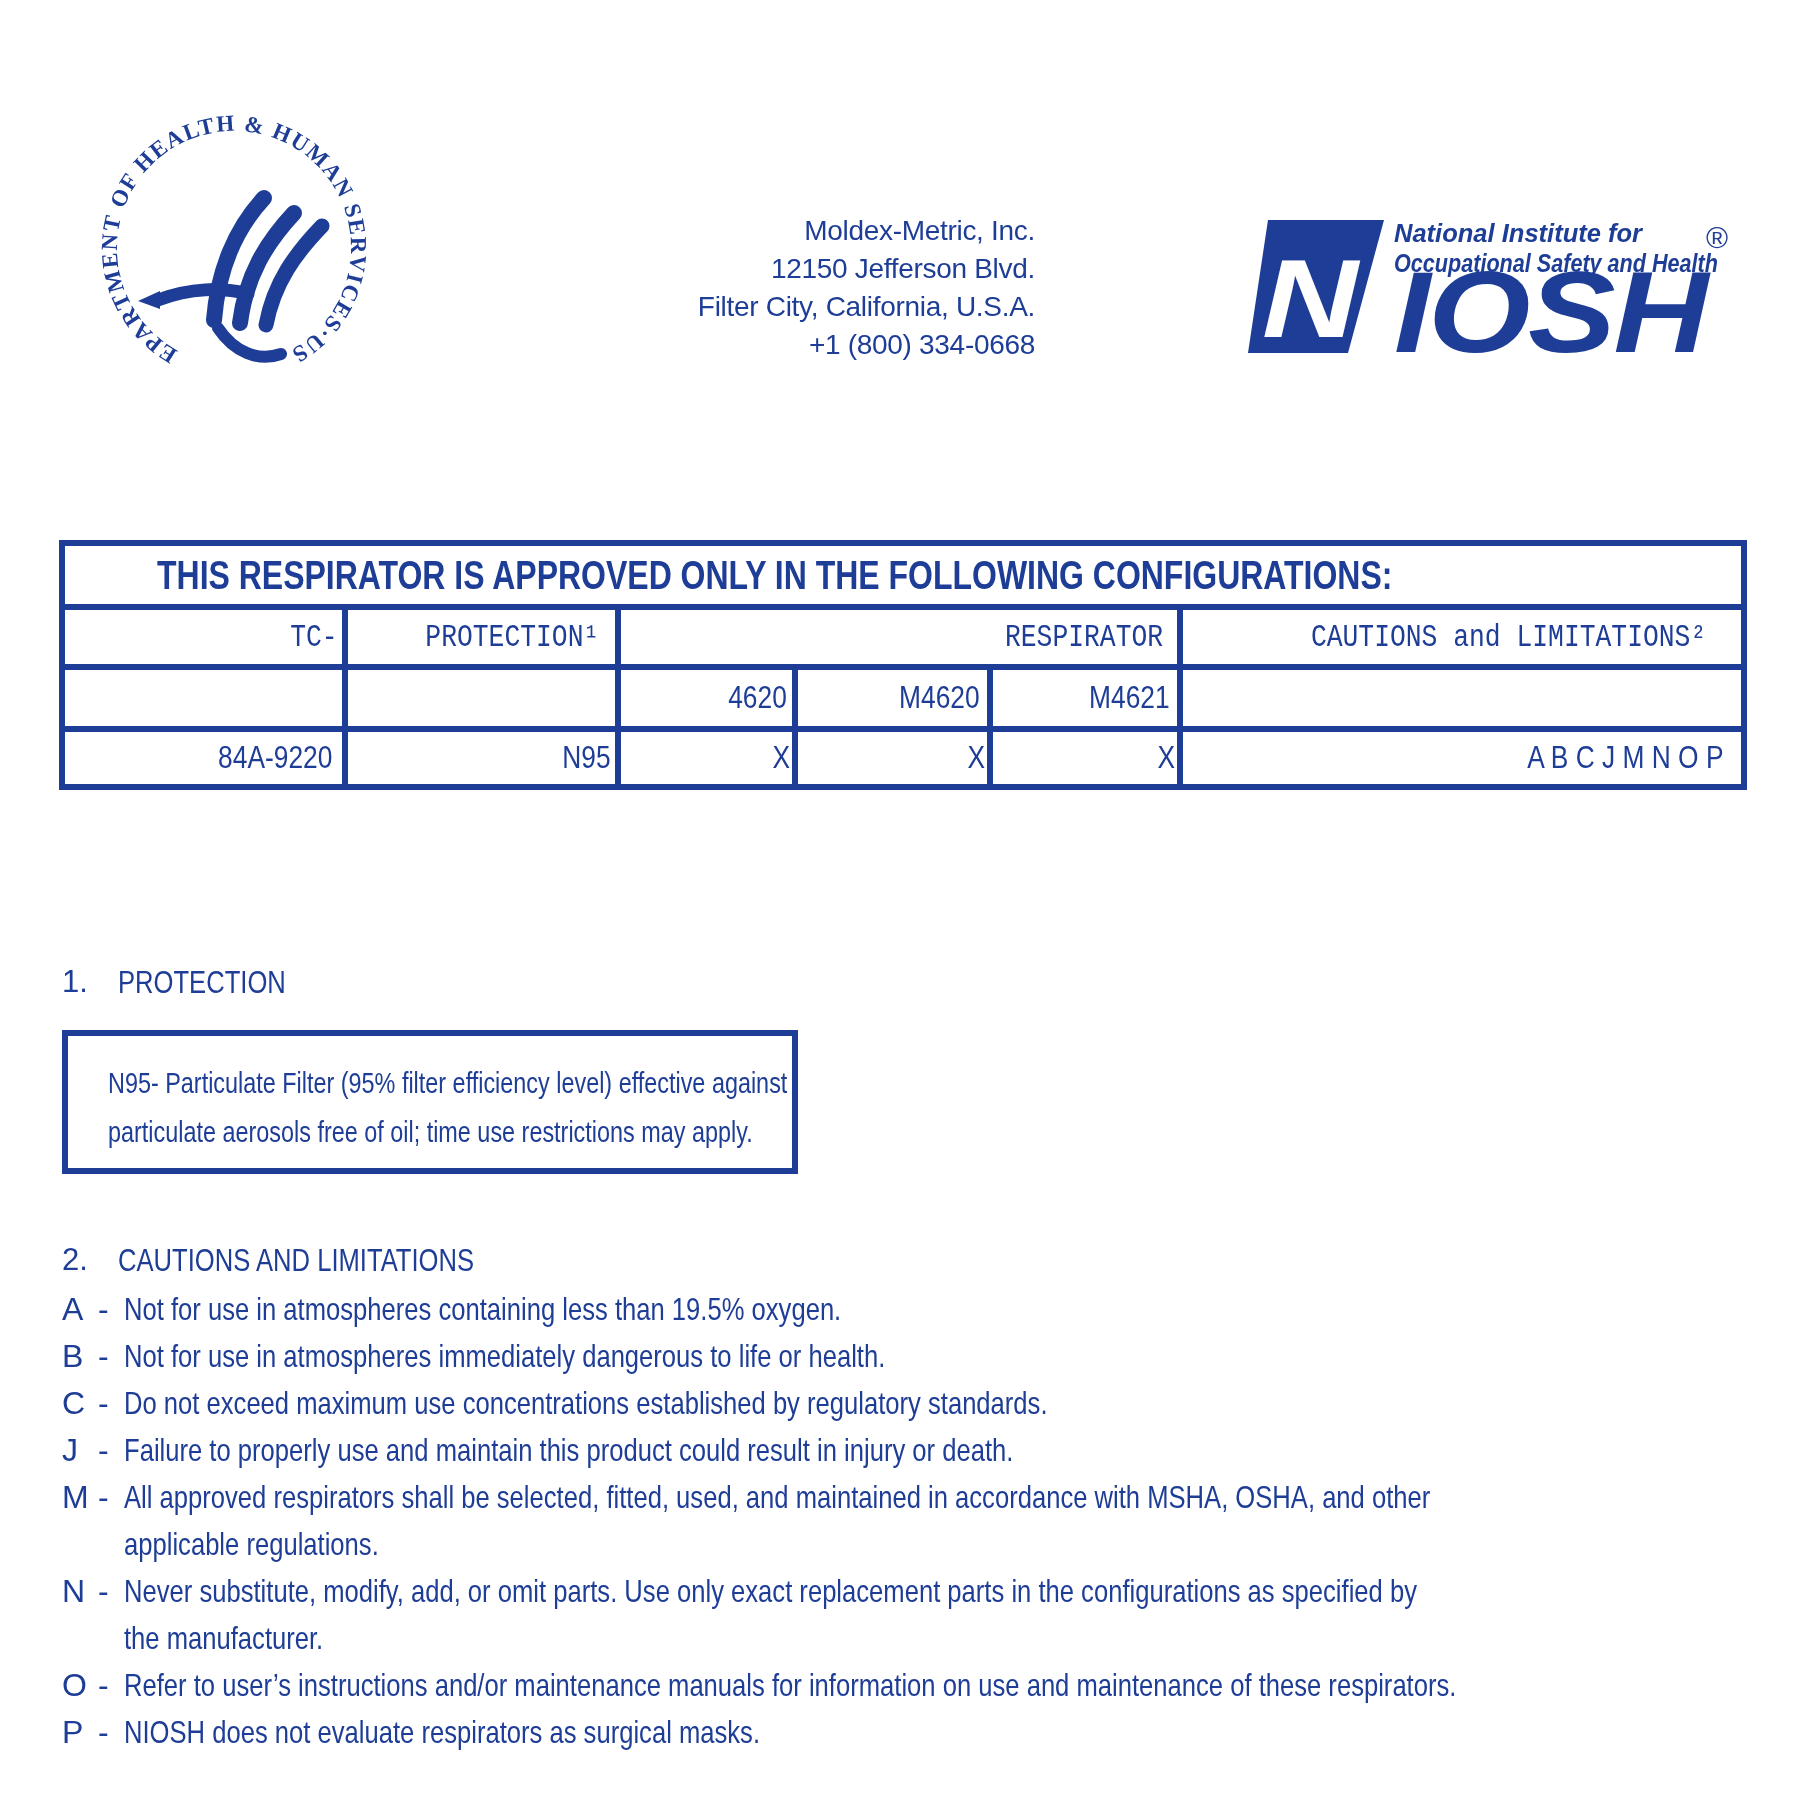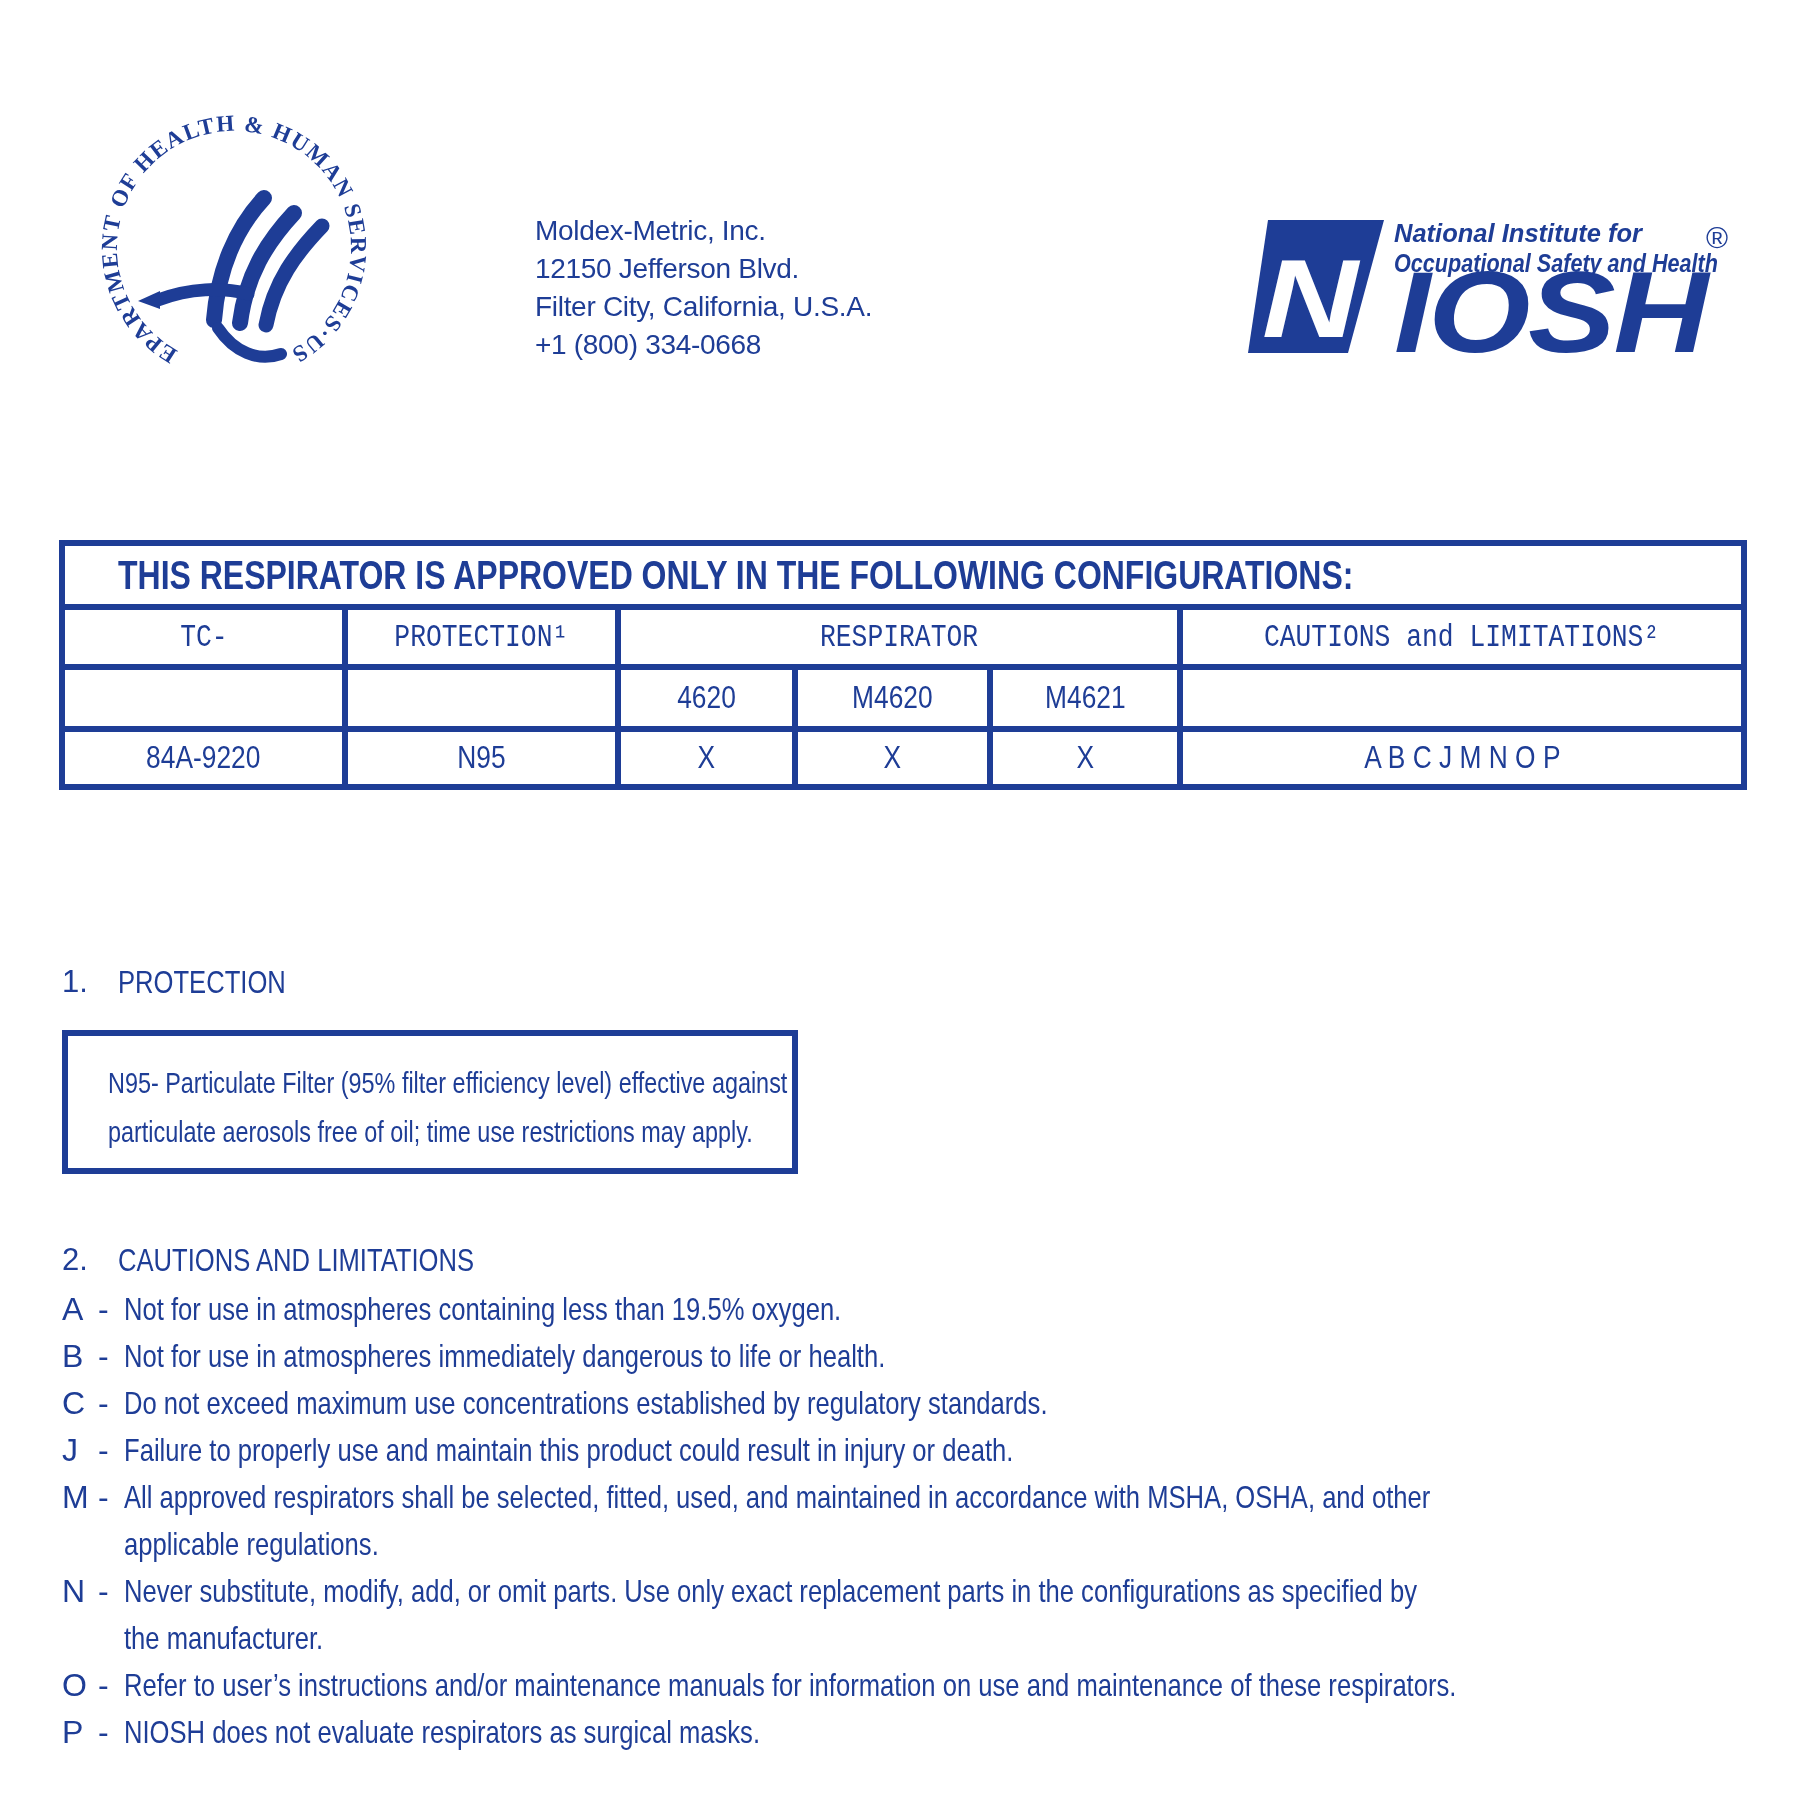--- a/index.html
+++ b/index.html
@@ -21,21 +21,21 @@
     font-weight: bold;
     font-size: 23px;
     letter-spacing: 1.5px;
     fill: var(--blue);
   }
   .blue-fill { fill: var(--blue); }
   .blue-stroke { stroke: var(--blue); fill: none; }
 
   #manufacturer {
     position: absolute; left: 535px; top: 212px; width: 500px;
-    text-align: left; font-size: 28px; line-height: 38px; letter-spacing: -0.3px;
+    text-align: right; font-size: 28px; line-height: 38px; letter-spacing: -0.3px;
   }
 
   #niosh-logo { position: absolute; left: 1248px; top: 220px; width: 490px; height: 135px; }
   .nio-n {
     font-family: "Liberation Sans", sans-serif; font-weight: bold; font-style: italic;
     font-size: 112px; fill: #ffffff; text-anchor: middle;
   }
   .nio-iosh {
     font-family: "Liberation Sans", sans-serif; font-weight: bold; font-style: italic;
     font-size: 115px; fill: var(--blue); letter-spacing: -2px;
@@ -46,21 +46,21 @@
   }
   .nio-reg { font-size: 30px; fill: var(--blue); }
 
   
   #approval-table {
     position: absolute; left: 59px; top: 540px; width: 1682px;
     border-collapse: collapse; table-layout: fixed;
   }
   #approval-table td {
     border: 6px solid var(--blue);
-    text-align: center; vertical-align: middle;
+    text-align: right; vertical-align: middle;
     font-size: 31px; color: var(--blue);
   }
   .r-title td { height: 64px; text-align: left; padding-left: 14px; }
   .r-comp  td { height: 56px; }
   .r-head  td { height: 60px; font-family: Liberation Mono, monospace; }
   .r-sub   td { height: 62px; }
   .r-data  td { height: 58px; font-size: 32px; }
   .cond-title {
     display: inline-block; white-space: nowrap;
     font-weight: bold; font-size: 41px;

